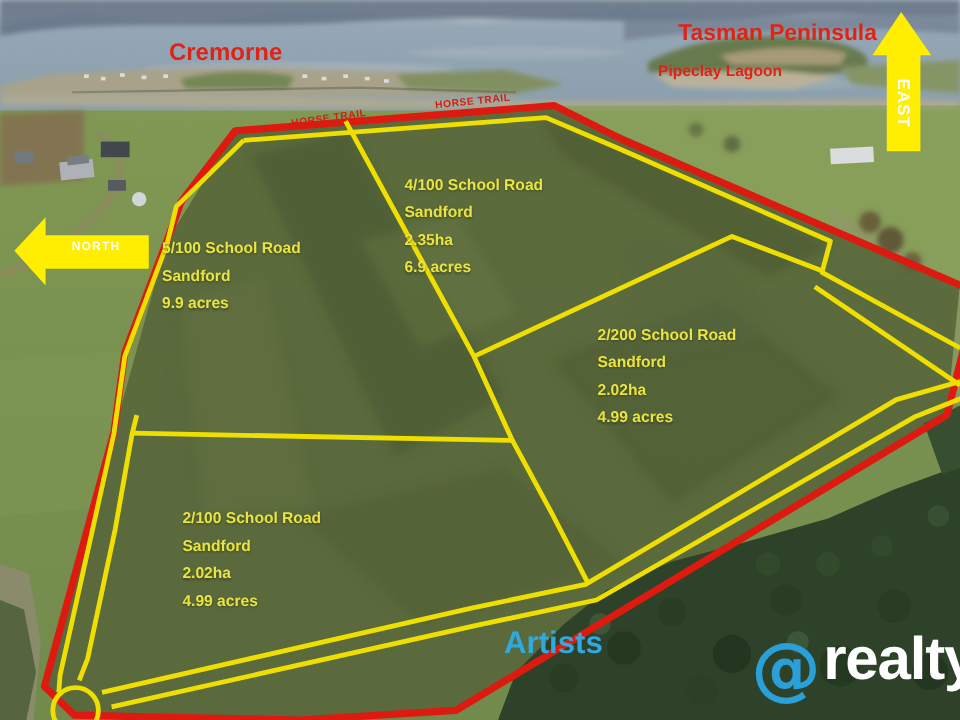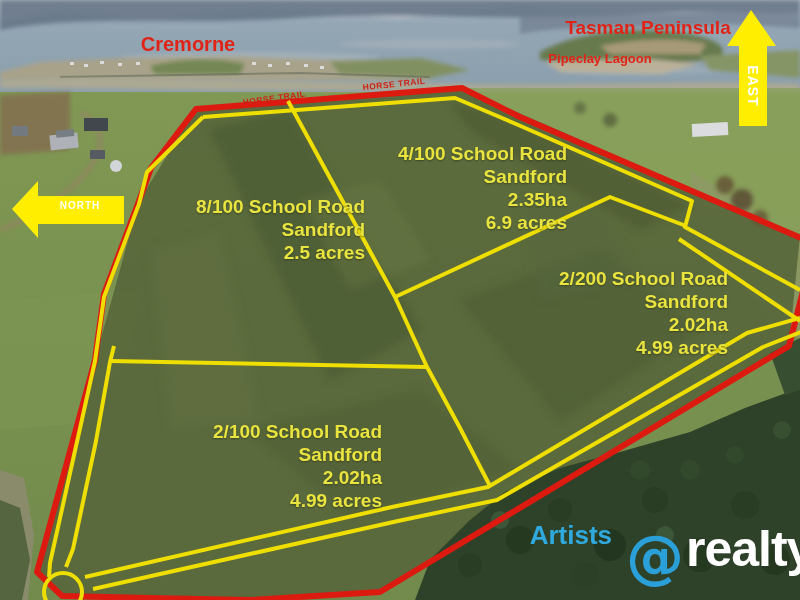--- a/index.html
+++ b/index.html
@@ -6,30 +6,30 @@
     --boundary_red:#ec1c12; --boundary_yellow:#ffee00; --lot_text_yellow:#e9e43f;
     --place_red:#e02317; --trail_red:#cf2014; --impression_blue:#2FA9DE;
     --compass_text_white:#ffffff; --brand_blue:#2B9FD8; --brand_white:#ffffff;
   }
   html,body{margin:0;padding:0;background:#222;}
   #stage{position:relative;width:800px;height:600px;overflow:hidden;
          font-family:"Liberation Sans",sans-serif;text-decoration:underline;}
   #stage svg{position:absolute;left:0;top:0;}
   .overlay{position:absolute;white-space:nowrap;}
   .place-label{font-weight:700;font-size:20px;color:var(--place_red);text-align:center;}
-  .lot-label{position:absolute;width:230px;text-align:right;font-weight:700;
-             font-size:19px;line-height:23px;color:var(--lot_text_yellow);
+  .lot-label{position:absolute;width:230px;text-align:left;font-weight:700;
+             font-size:13px;line-height:23px;color:var(--lot_text_yellow);
              text-shadow:0 1px 2px rgba(35,40,18,.55);}
   .lot-label div{white-space:nowrap;}
   .trail-label{font-weight:700;font-size:8.5px;color:var(--trail_red);letter-spacing:.5px;}
   .compass-text{font-weight:700;color:var(--compass_text_white);text-align:center;}
   #north-text{left:36px;top:200px;width:88px;font-size:10px;letter-spacing:1px;}
   #east-text{left:721px;top:78px;width:64px;font-size:14px;letter-spacing:1px;
              transform:rotate(90deg);}
-  #watermark{left:420px;top:518px;width:192px;text-align:right;font-weight:700;
+  #watermark{left:420px;top:518px;width:192px;font-weight:700;
              font-size:26px;line-height:34px;color:var(--impression_blue);}
   #brand{left:626px;top:526px;display:flex;align-items:flex-start;}
   #brand .at{font-size:58px;line-height:62px;font-weight:700;color:var(--brand_blue);
              font-family:"DejaVu Sans",sans-serif;}
   #brand .name{font-size:50px;line-height:46px;margin-left:2px;
                font-weight:700;color:var(--brand_white);letter-spacing:-1px;}
 </style>
 </head>
 <body>
 
@@ -215,23 +215,23 @@
     <div>2.02ha</div>
     <div>4.99 acres</div>
   </div>
   <div class="lot-label" style="left:498px;top:267px;">
     <div>2/200 School Road</div>
     <div>Sandford</div>
     <div>2.02ha</div>
     <div>4.99 acres</div>
   </div>
   <div class="lot-label" style="left:135px;top:195px;">
-    <div>8/100 School Road</div>
-    <div>Sandford</div>
-    <div>2.5 acres</div>
+    <div>5/100 School Road</div>
+    <div>Sandford</div>
+    <div>9.9 acres</div>
   </div>
   <div class="lot-label" style="left:337px;top:142px;">
     <div>4/100 School Road</div>
     <div>Sandford</div>
     <div>2.35ha</div>
     <div>6.9 acres</div>
   </div>
 
   <div class="overlay" id="watermark">
     <div>Artists</div>

